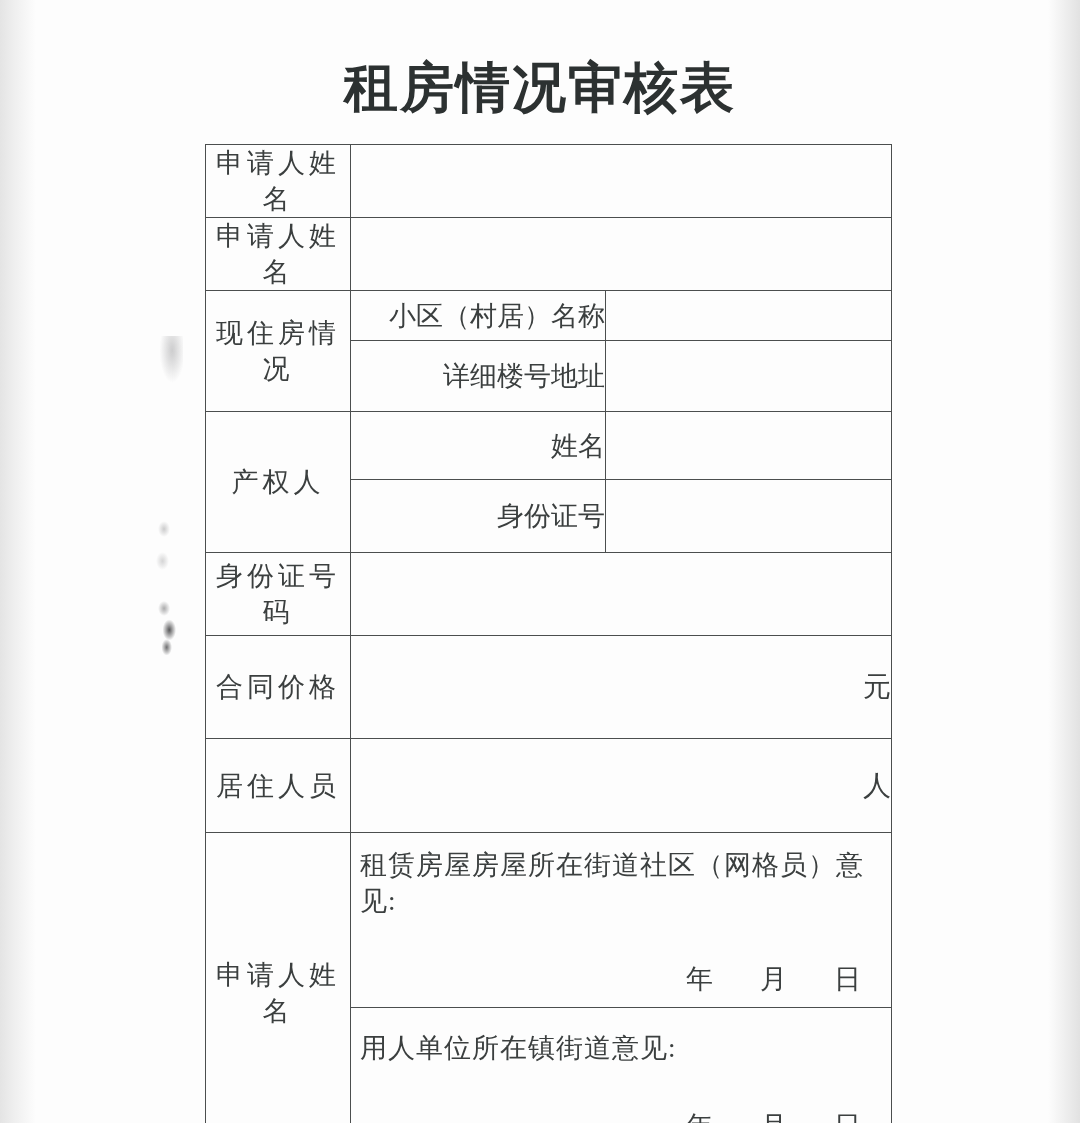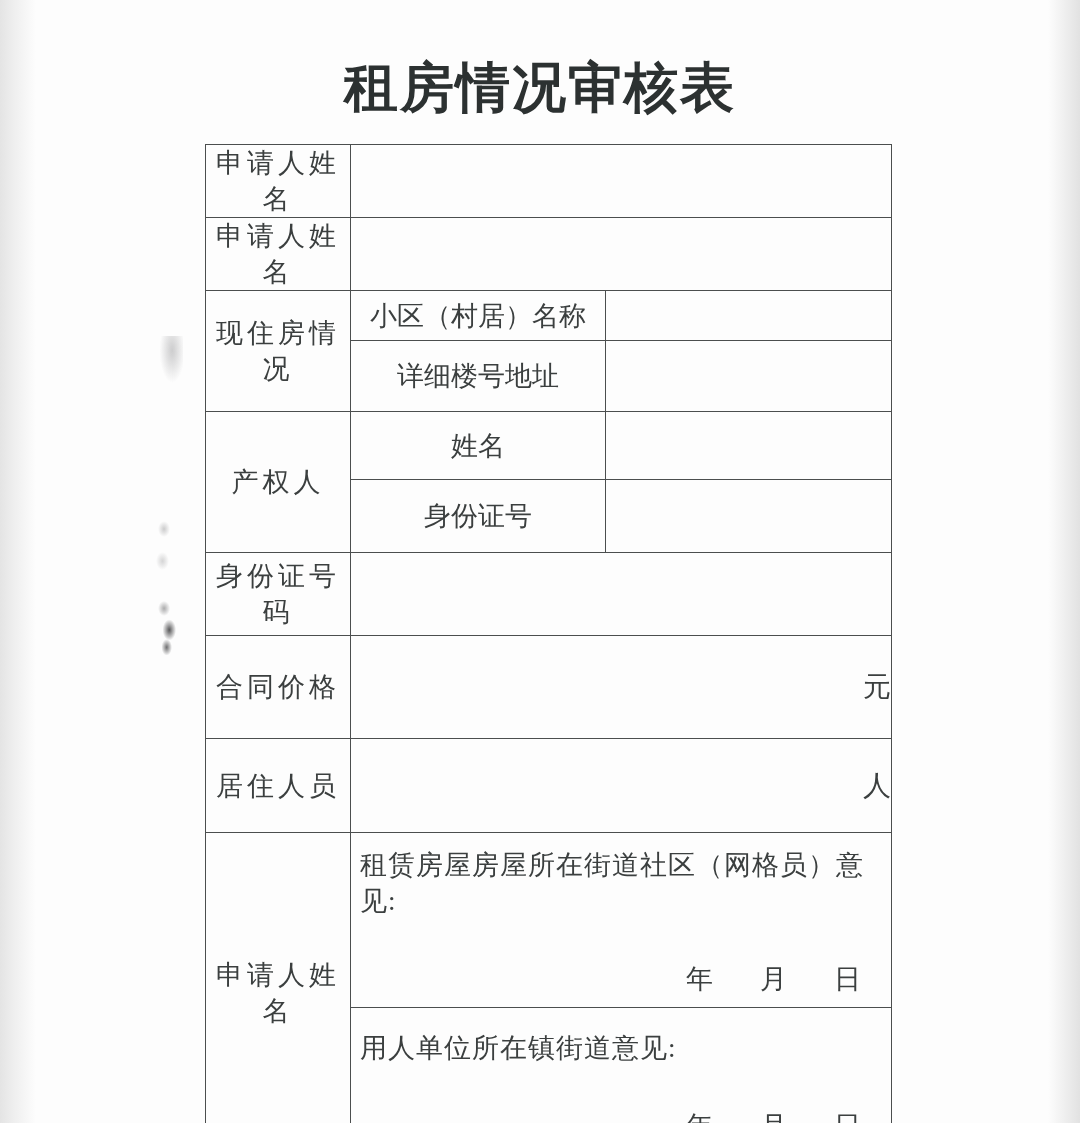--- a/index.html
+++ b/index.html
@@ -49,21 +49,21 @@
     padding:0;
     background:transparent;
     vertical-align:middle;
   }
   td.lbl{
     text-align:center;
     letter-spacing:4px;
     padding:0 4px;
   }
   td.sublbl{
-    text-align:center;
+    text-align:right;
     padding-left:9px;
   }
   td.val{ }
   td.unitcell{
     text-align:right;
     padding-right:6px;
     font-size:28px;
   }
   td.opinion{vertical-align:top;}
   .op-inner{

